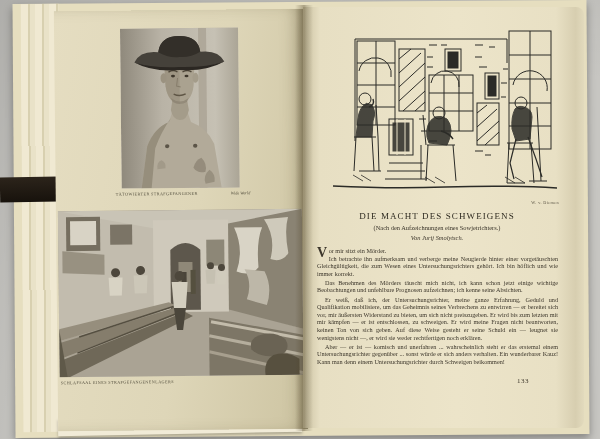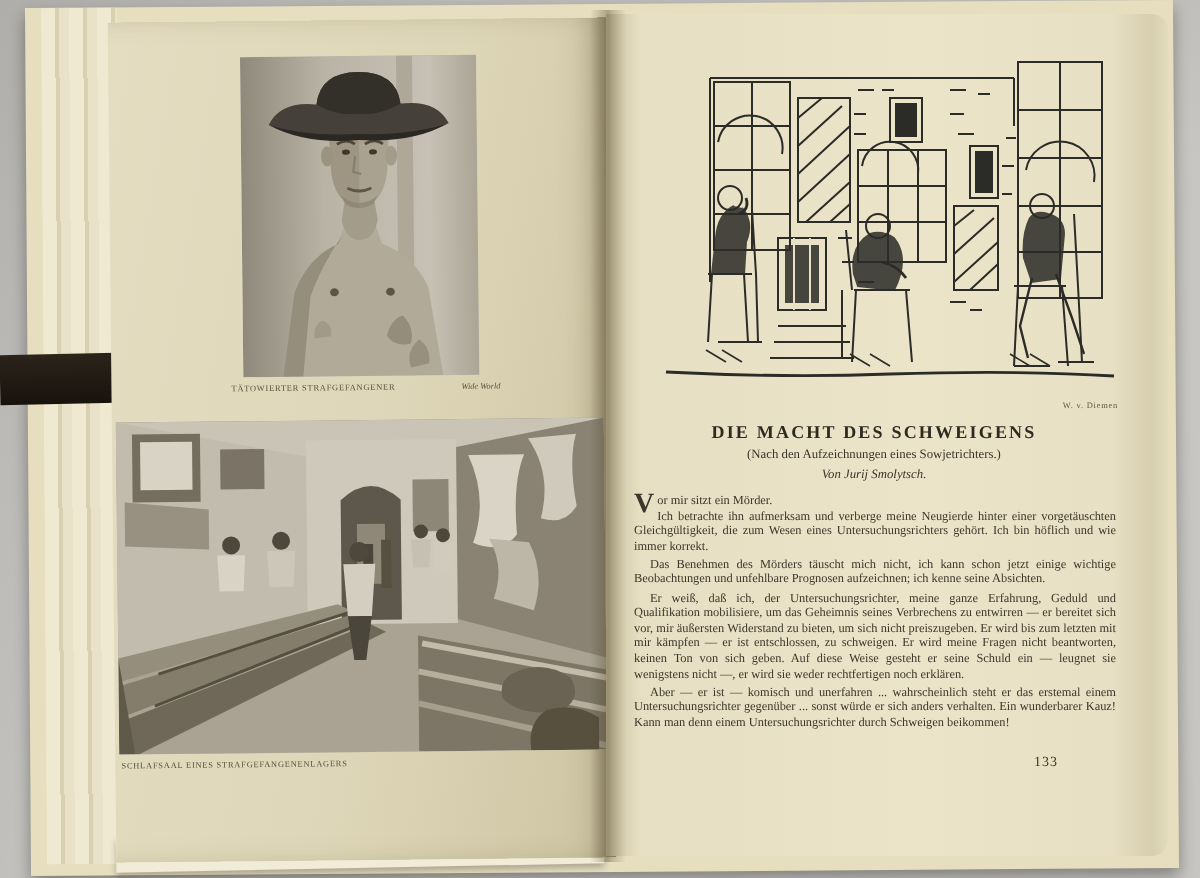--- a/index.html
+++ b/index.html
@@ -27,21 +27,21 @@
     background:linear-gradient(to right,rgba(80,68,40,0) 0%,rgba(80,68,40,0.40) 50%,rgba(50,40,18,0.20) 65%,rgba(255,255,255,0) 100%);}
   
   .portrait{left:66px;top:18px;width:118px;height:160px;background:#b9b3a7;overflow:hidden;}
   .caption-row{left:60px;top:181px;width:140px;font-size:4.2px;letter-spacing:.4px;color:#55503f;white-space:nowrap;}
   .credit{left:175px;top:181px;font-size:4.2px;font-style:italic;color:#55503f;white-space:nowrap;}
   .ward{left:2px;top:200px;width:244px;height:166px;background:#a9a294;overflow:hidden;}
   .caption2{left:3px;top:369px;font-size:4.2px;letter-spacing:.4px;color:#55503f;white-space:nowrap;}
   
   .illus{left:26px;top:16px;width:234px;height:176px;}
   .illus-credit{left:0;top:193px;width:256px;text-align:right;font-size:4.2px;letter-spacing:.4px;color:#5a5444;}
-  .title{left:14px;top:204px;width:240px;text-align:center;font-size:9px;font-weight:bold;
+  .title{left:14px;top:204px;width:240px;text-align:center;font-size:9px;font-weight:normal;
          letter-spacing:1.1px;color:#2e2a20;}
   .subtitle{left:14px;top:217px;width:240px;text-align:center;font-size:6.4px;color:#3a342a;}
   .byline{left:14px;top:227px;width:240px;text-align:center;font-size:6.4px;font-style:italic;color:#3a342a;}
   .bodytext{left:14px;top:240px;width:241px;color:#3c362b;font-size:6.2px;line-height:7.6px;text-align:justify;}
   .bodytext p{position:static;margin:0 0 1.5px 0;}
   .bodytext p.indent{text-indent:8px;}
   .dropcap{position:static;float:left;font-size:14px;line-height:12px;padding-right:1.5px;font-weight:bold;}
   .p1-l1,.p1-rest{position:static;display:block;}
   .pageno{left:214px;top:370px;font-size:7px;color:#3c362b;letter-spacing:.5px;font-family:Liberation Serif, serif;}
 </style>

